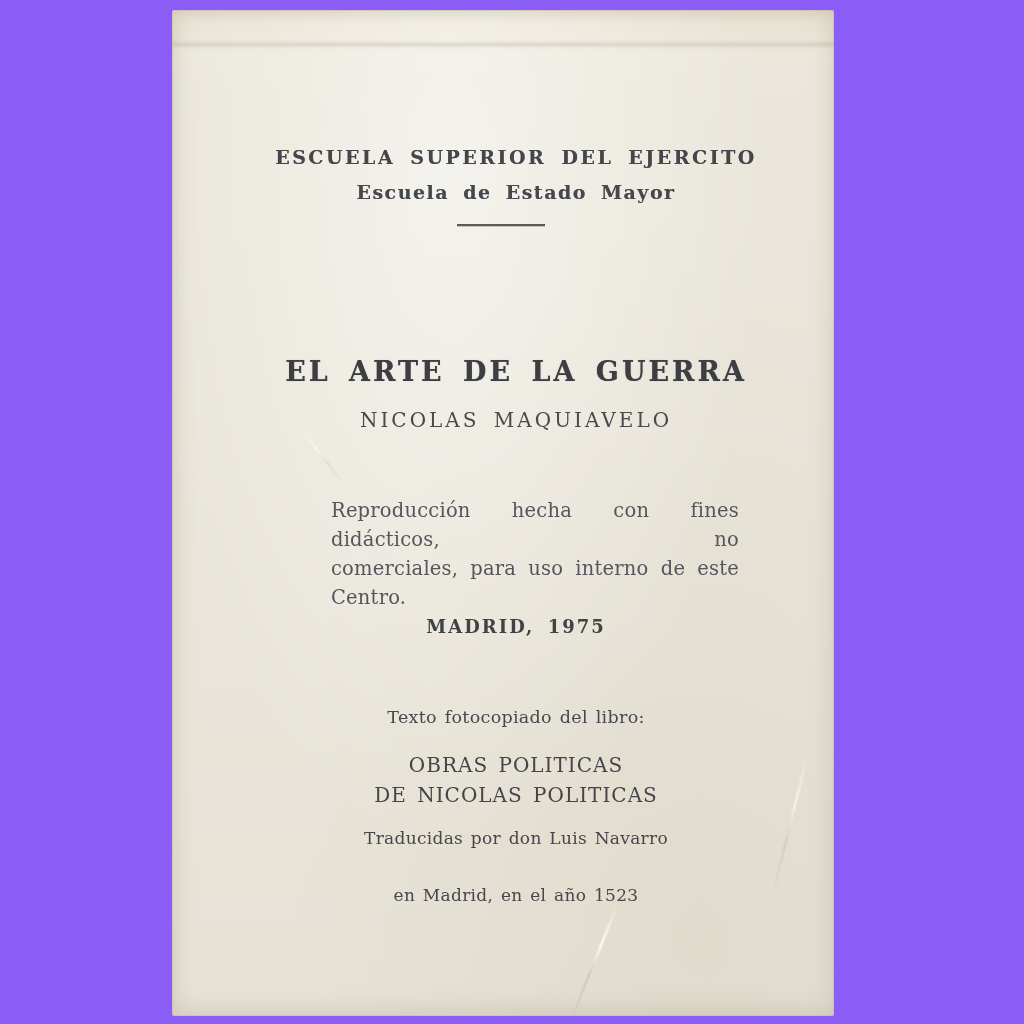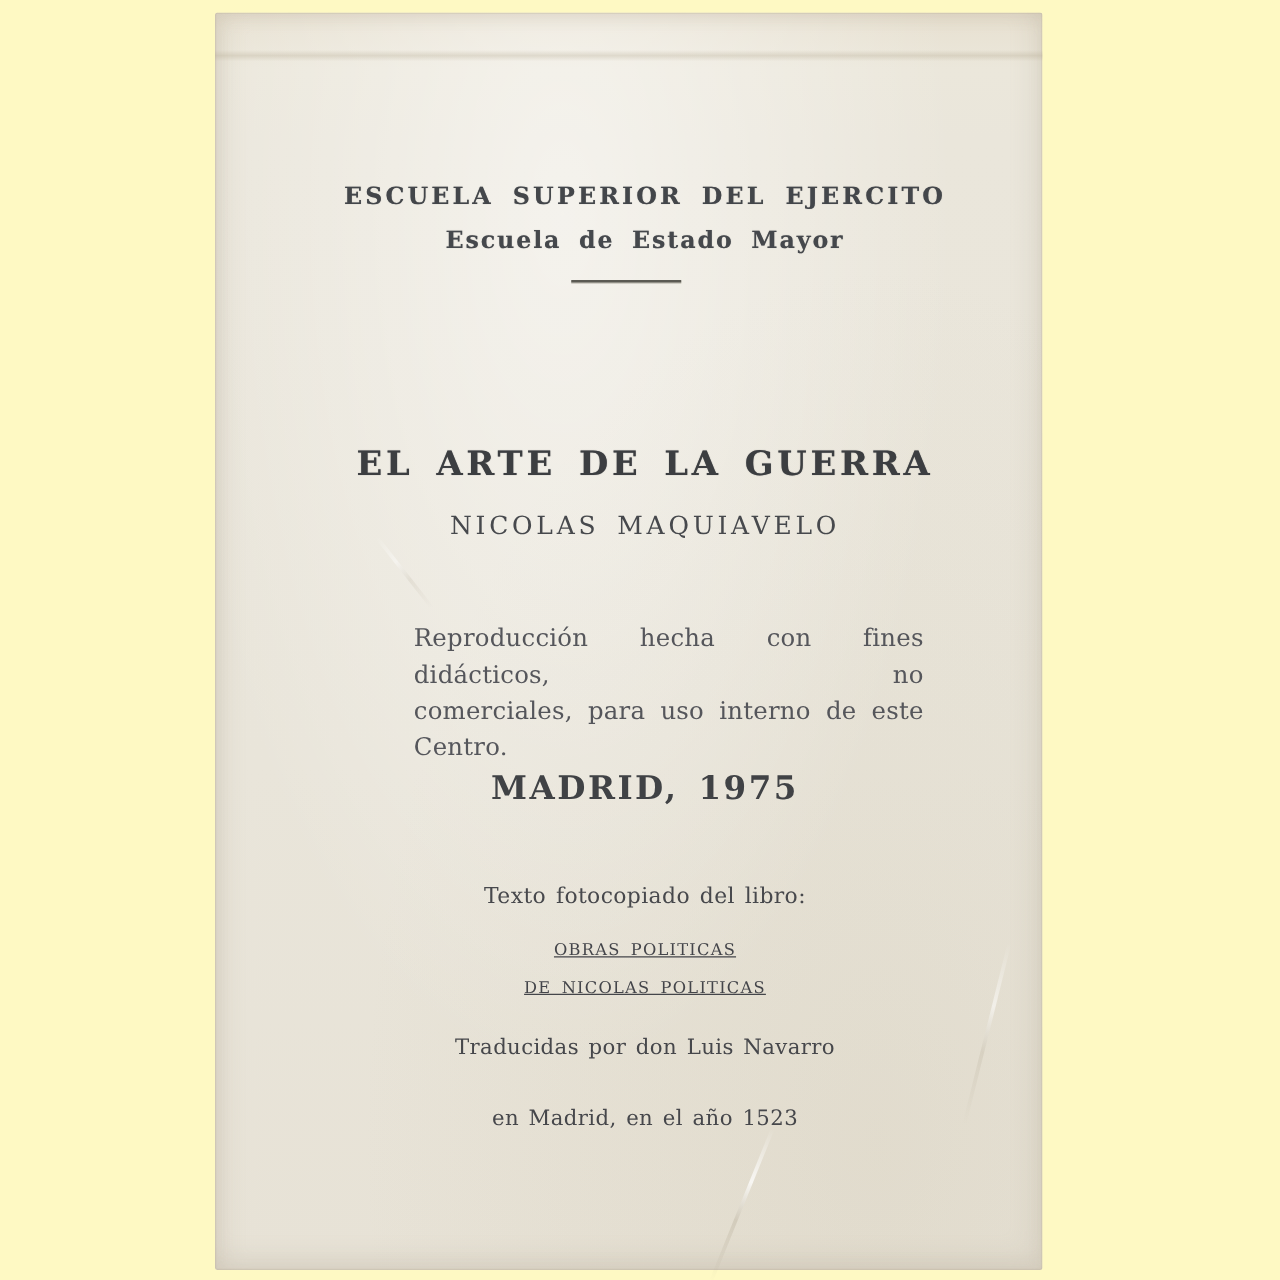--- a/index.html
+++ b/index.html
@@ -9,21 +9,21 @@
     height: 1024px;
     background: #ffffff;
     font-family: "DejaVu Serif", "Liberation Serif", serif;
     overflow: hidden;
   }
 
   .stage {
     position: relative;
     width: 1024px;
     height: 1024px;
-    background: #fef9c3;
+    background: #8b5cf6;
   }
 
   
   .page {
     position: absolute;
     left: 172px;
     top: 10px;
     width: 662px;
     height: 1006px;
     background:
@@ -114,43 +114,42 @@
     font-size: 19.5px;
     line-height: 29px;
     text-align: justify;
     text-align-last: justify;
     letter-spacing: 0.2px;
     white-space: normal;
   }
 
   .madrid {
     top: 606px;
-    font-size: 26px;
+    font-size: 18px;
     font-weight: bold;
     letter-spacing: 2px;
     word-spacing: 5px;
     color: #404245;
   }
 
   .srcintro {
     top: 697px;
     font-size: 17.5px;
     word-spacing: 2px;
     letter-spacing: 0.3px;
     color: #47484c;
   }
 
   .srct1 { top: 743px; }
   .srct2 { top: 773px; }
   .srctitle {
-    font-size: 13px;
+    font-size: 20px;
     letter-spacing: 1px;
     word-spacing: 3px;
     color: #44454a;
-    text-decoration: underline;
   }
 
   .cred1 { top: 818px; }
   .cred2 { top: 846px; }
   .cred3 { top: 875px; }
   .credit {
     font-size: 17px;
     letter-spacing: 0.3px;
     word-spacing: 2px;
     color: #46474b;

